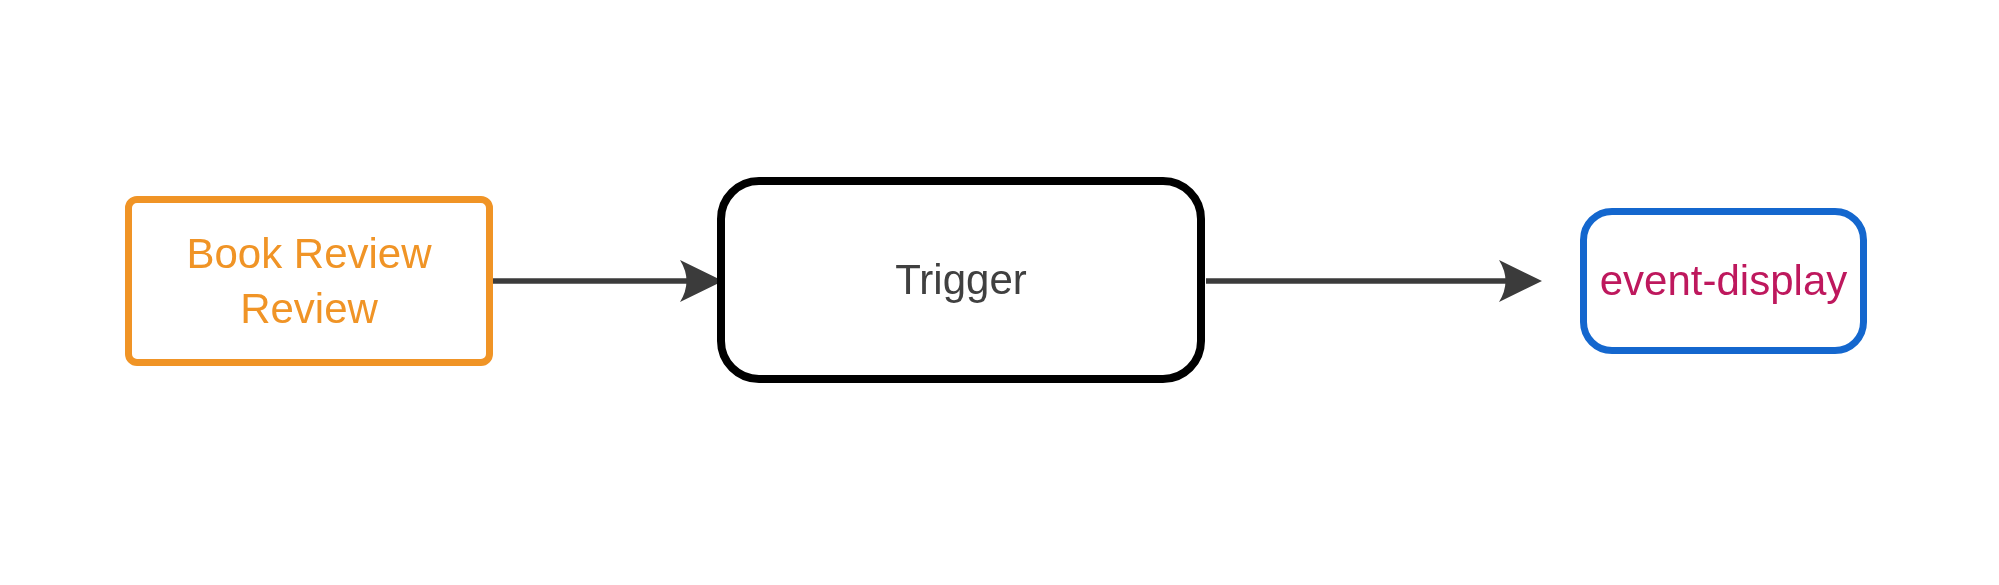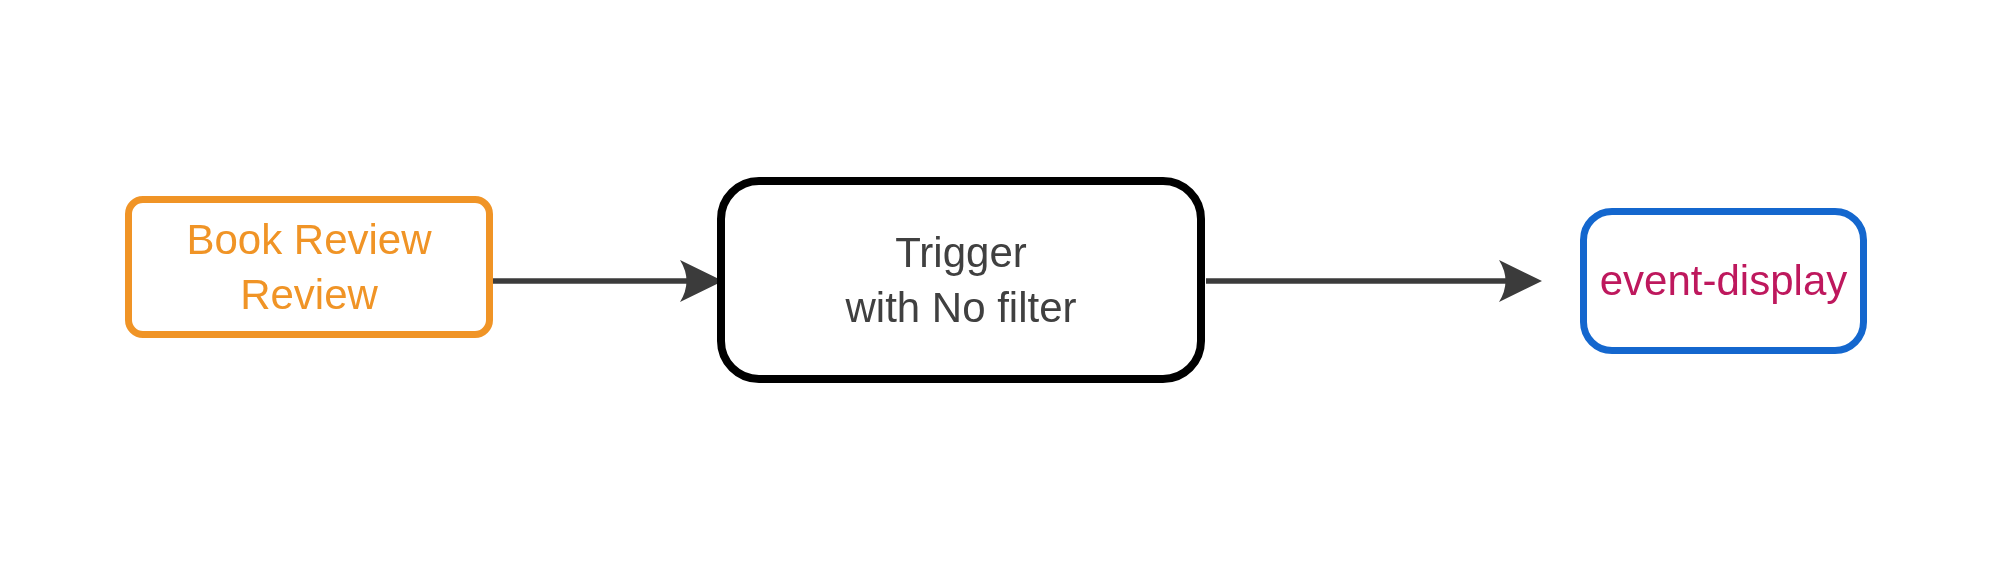--- a/index.html
+++ b/index.html
@@ -30,23 +30,23 @@
     flex-direction: column;
     font-size: 42px;
     line-height: 1.32;
     font-weight: 400;
     white-space: nowrap;
   }
   .node-broker {
     left: 125px;
     top: 196px;
     width: 368px;
-    height: 142px;
+    height: 170px;
     border-width: 7px;
-    border-radius: 18px;
+    border-radius: 12px;
   }
   .node-trigger {
     left: 717px;
     top: 177px;
     width: 488px;
     height: 206px;
     border-width: 8px;
     border-radius: 42px;
   }
   .node-display {
@@ -79,21 +79,20 @@
   </div>
 
   <svg class="arrow arrow-1" viewBox="0 0 230 46">
     <line x1="0" y1="23" x2="198" y2="23" stroke-width="5.5" style="stroke: rgb(59, 59, 59);"></line>
     <path d="M187,2 Q200,23 187,44 L230,23 Z" style="fill: rgb(59, 59, 59);"></path>
   </svg>
 
   <div class="node node-trigger" style="border-color: rgb(0, 0, 0); color: #404040;">
     <div class="node-label">
       <span>Trigger</span>
-      <span>with No filter</span>
     </div>
   </div>
 
   <svg class="arrow arrow-2" viewBox="0 0 336 46">
     <line x1="0" y1="23" x2="304" y2="23" stroke-width="5.5" style="stroke: rgb(59, 59, 59);"></line>
     <path d="M293,2 Q306,23 293,44 L336,23 Z" style="fill: rgb(59, 59, 59);"></path>
   </svg>
 
   <div class="node node-display" style="border-color: rgb(20, 103, 206); color: #be185d; margin-left: 40px;">
     <div class="node-label">

